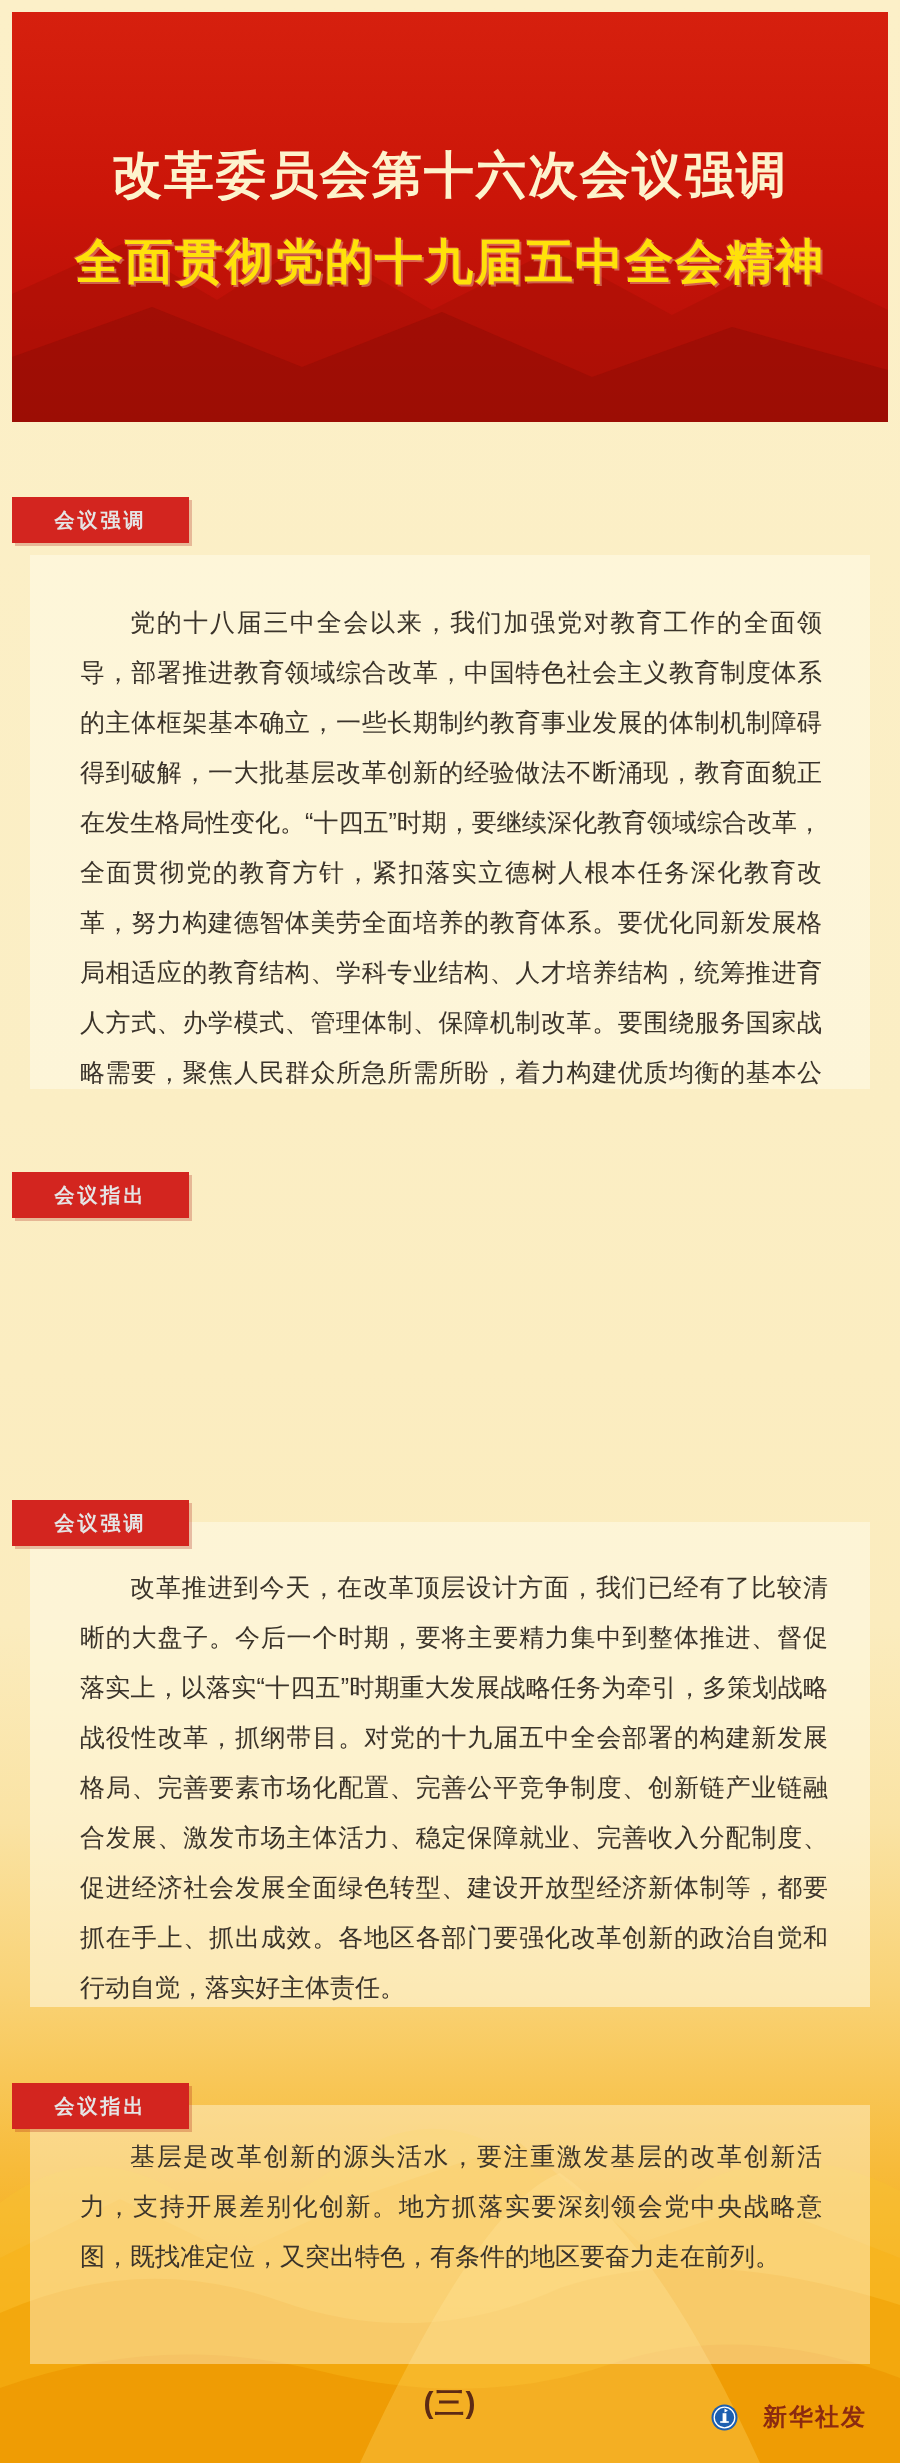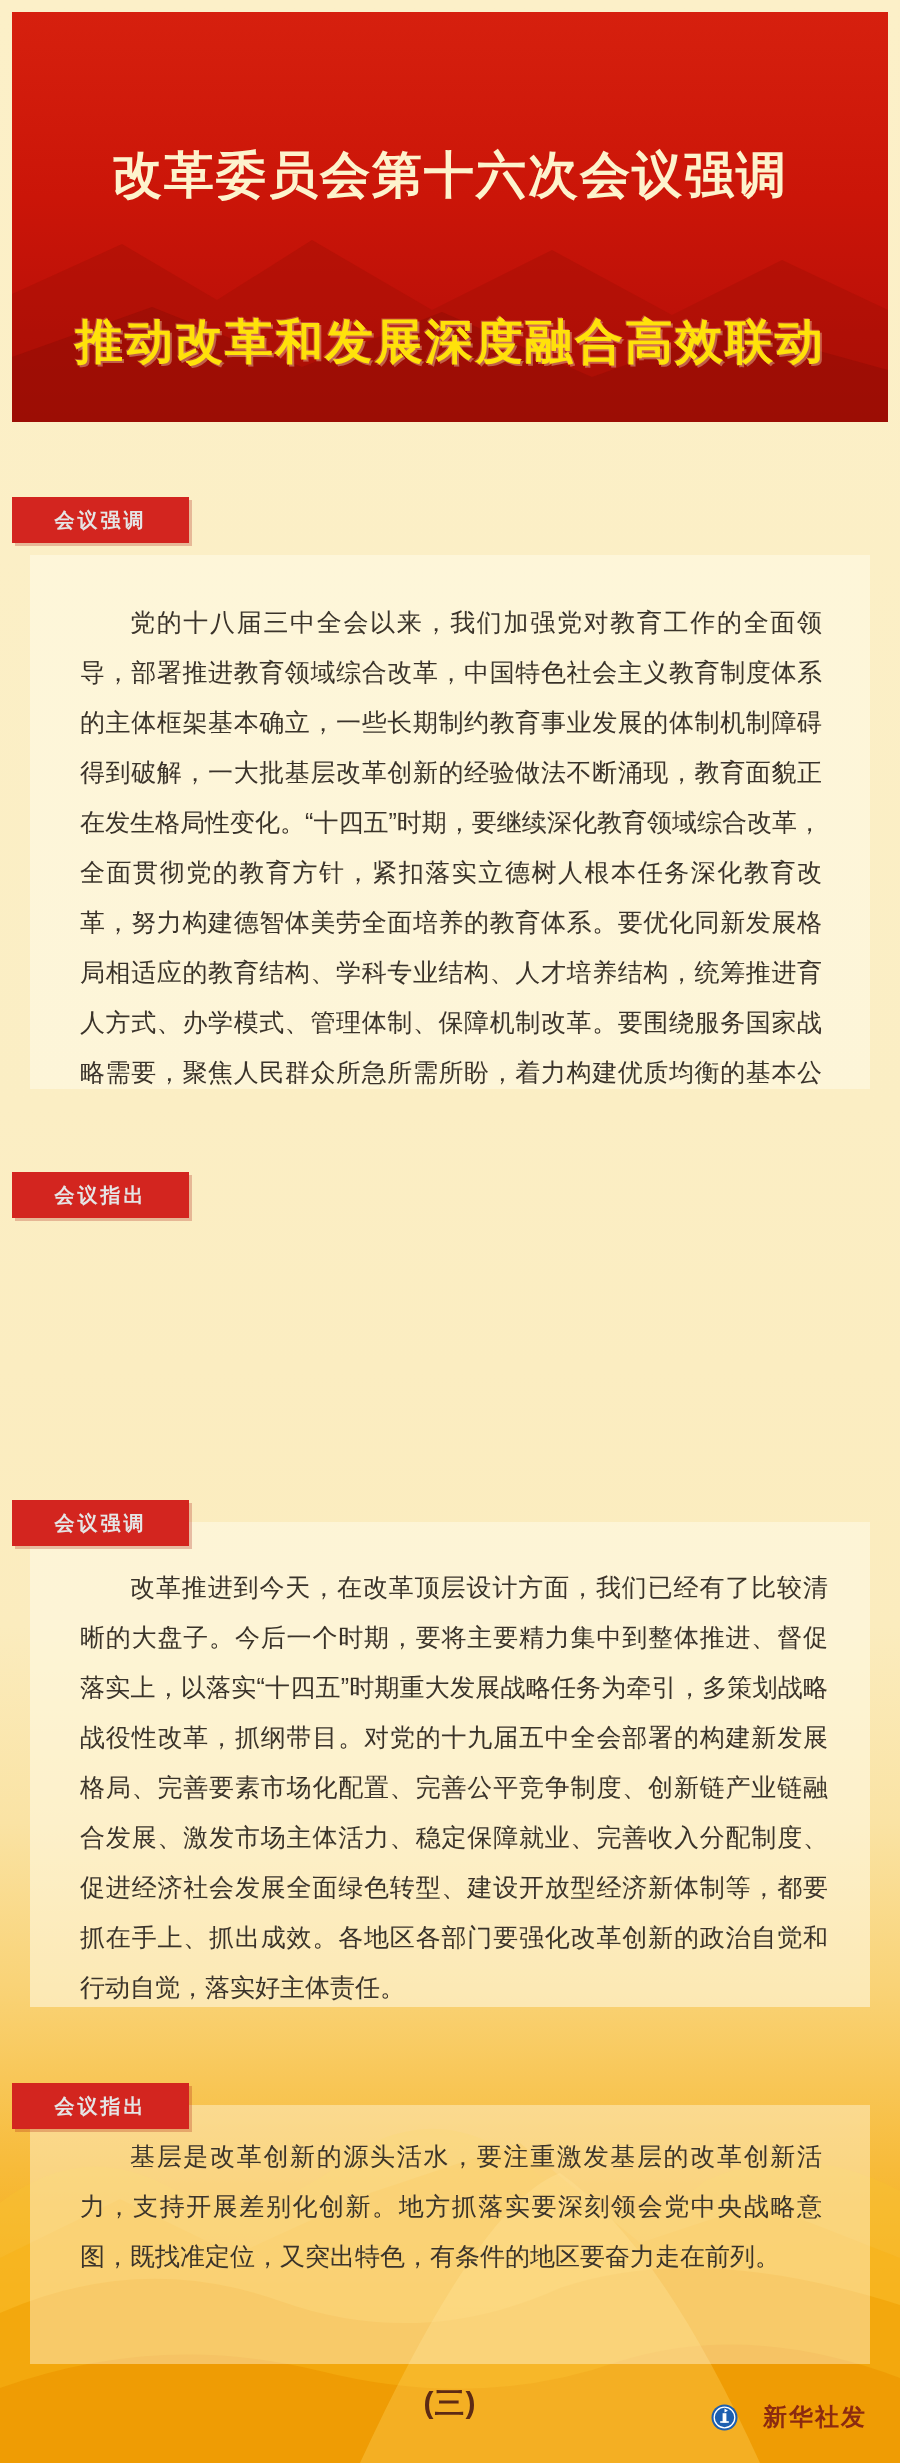--- a/index.html
+++ b/index.html
@@ -73,21 +73,21 @@
     <path fill="#ee9903" opacity="0.8" d="M0,545 Q160,488 320,528 T620,518 Q750,478 900,535 L900,620 L0,620 Z"></path>
     <path fill="#ffd55e" opacity="0.35" d="M360,620 Q480,360 560,330 Q660,400 760,620 Z"></path>
   </svg>
 
   <div class="banner">
     <svg viewBox="0 0 876 410" preserveAspectRatio="none">
       <path fill="#a50f05" opacity="0.45" d="M0,410 L0,282 L110,232 L205,288 L300,228 L420,298 L540,238 L660,303 L770,248 L876,298 L876,410 Z"></path>
       <path fill="#8f0c04" opacity="0.5" d="M0,410 L0,345 L140,295 L290,355 L430,300 L580,365 L720,315 L876,358 L876,410 Z"></path>
     </svg>
     <div class="title-line t2">改革委员会第十六次会议强调</div>
-    <div class="subtitle-line t4">推动改革和发展深度融合高效联动</div>
+    <div class="subtitle-line t3">全面贯彻党的十九届五中全会精神</div>
   </div>
 
   <div class="badge b1">会议强调</div>
   <div class="content-box x1">
     <p>党的十八届三中全会以来，我们加强党对教育工作的全面领导，部署推进教育领域综合改革，中国特色社会主义教育制度体系的主体框架基本确立，一些长期制约教育事业发展的体制机制障碍得到破解，一大批基层改革创新的经验做法不断涌现，教育面貌正在发生格局性变化。“十四五”时期，要继续深化教育领域综合改革，全面贯彻党的教育方针，紧扣落实立德树人根本任务深化教育改革，努力构建德智体美劳全面培养的教育体系。要优化同新发展格局相适应的教育结构、学科专业结构、人才培养结构，统筹推进育人方式、办学模式、管理体制、保障机制改革。要围绕服务国家战略需要，聚焦人民群众所急所需所盼，着力构建优质均衡的基本公共教育服务体系，加快缩小区域、城乡差距。</p>
   </div>
 
   <div class="badge b2">会议指出</div>
 
   <div class="badge b3">会议强调</div>

